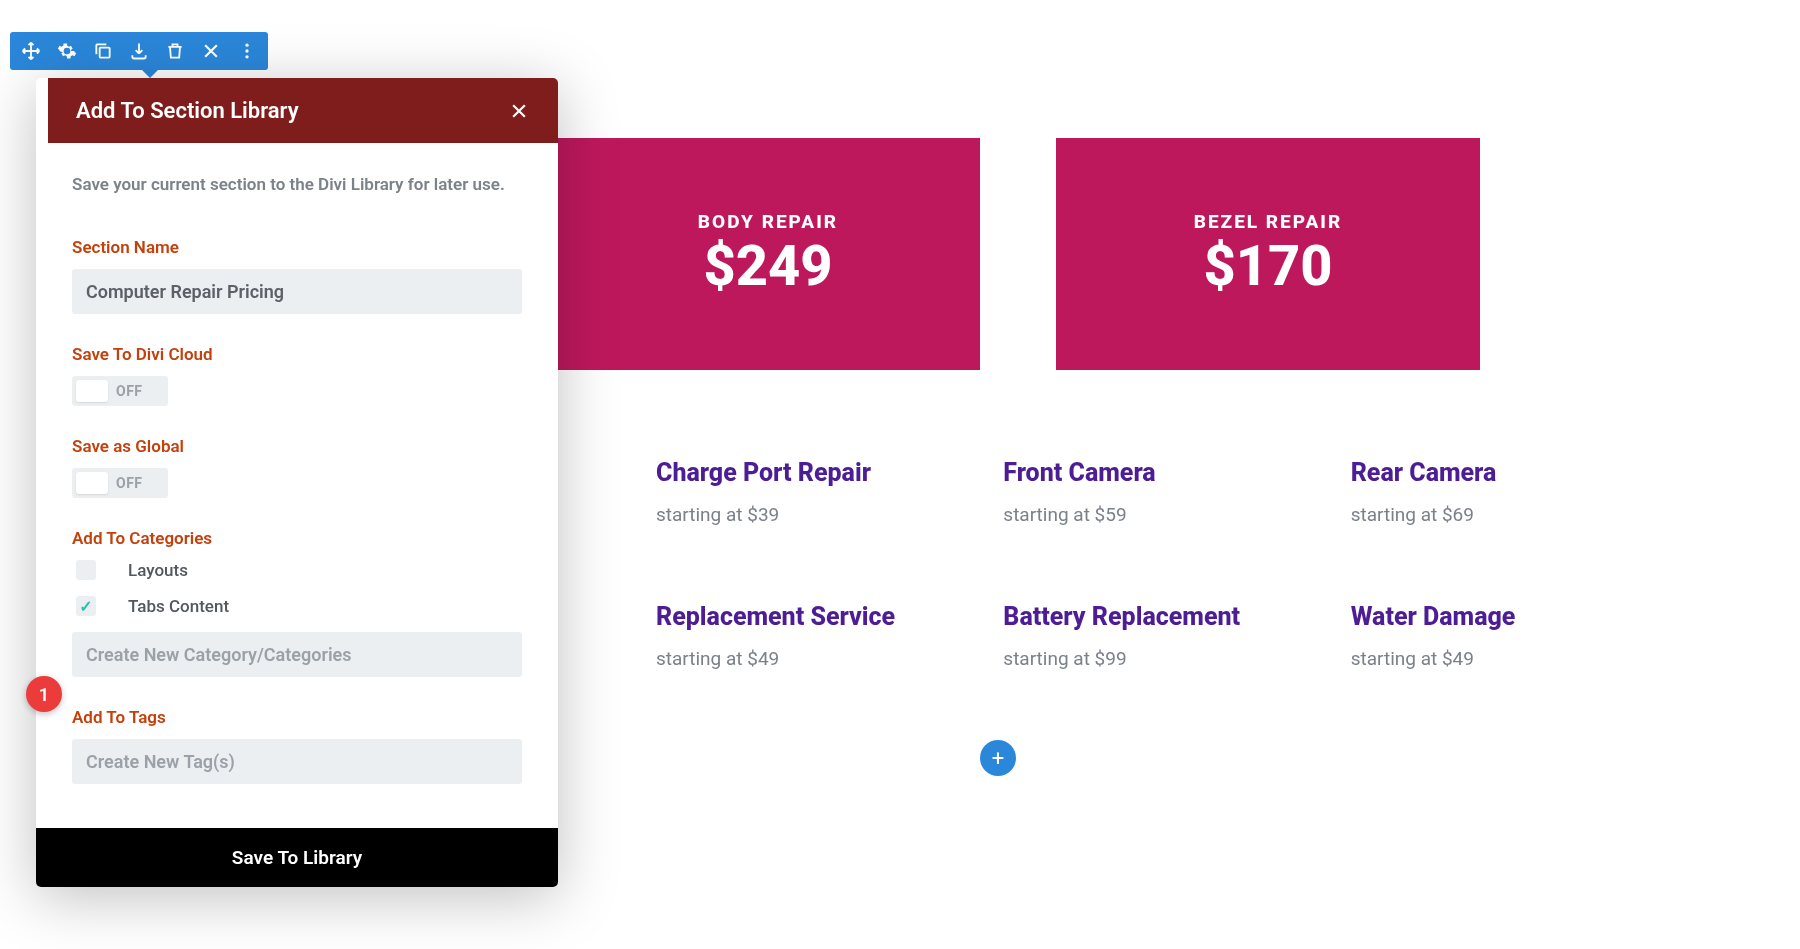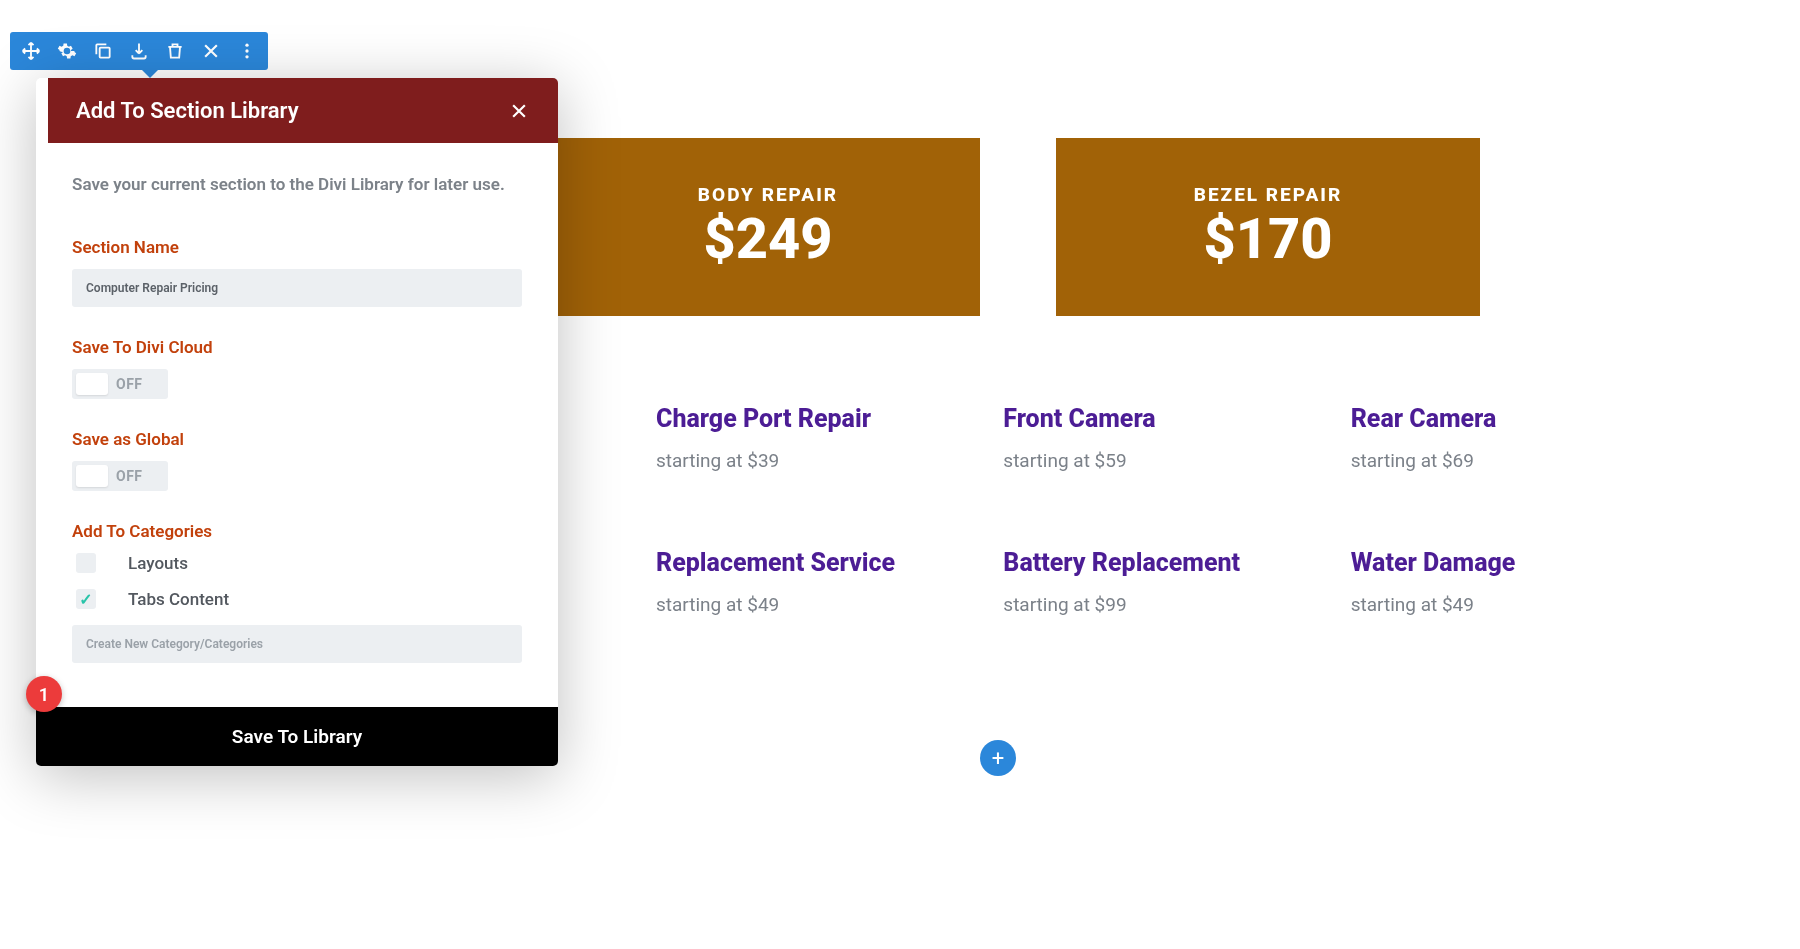--- a/index.html
+++ b/index.html
@@ -87,21 +87,21 @@
       font-size: 17px;
       font-weight: 600;
       margin-bottom: 12px;
       display: block;
     }
     .text-input {
       width: 100%;
       background: #eceff2;
       border: none;
       padding: 12px 14px;
-      font-size: 12px;
+      font-size: 18px;
       color: #5b6168;
       border-radius: 3px;
       font-family: inherit;
       font-weight: 600;
     }
     .text-input::placeholder { color: #9aa1a8; font-weight: 600; }
 
     .toggle {
       width: 96px;
       height: 30px;
@@ -190,24 +190,24 @@
       z-index: 1;
     }
     .price-row {
       display: flex;
       gap: 76px;
       justify-content: flex-start;
       margin-left: 280px;
       margin-bottom: 88px;
     }
     .price-card {
-      background: #a16207;
+      background: #be185d;
       color: #fff;
       width: 424px;
-      height: 178px;
+      height: 232px;
       display: flex;
       flex-direction: column;
       align-items: center;
       justify-content: center;
     }
     .price-card.card-partial {
       width: 200px;
       align-items: flex-end;
       padding-right: 26px;
       justify-content: center;
@@ -396,20 +396,24 @@
         <div class="cat-check"></div>
         <div class="cat-label">Layouts</div>
       </div>
       <div class="cat-row">
         <div class="cat-check checked"></div>
         <div class="cat-label">Tabs Content</div>
       </div>
       <input class="text-input" type="text" placeholder="Create New Category/Categories" style="">
     </div>
 
+    <div class="field-group">
+      <label class="field-label">Add To Tags</label>
+      <input class="text-input" type="text" placeholder="Create New Tag(s)" style="">
+    </div>
   </div>
 
   <div class="modal-footer">
     <span>Save To Library</span>
   </div>
 </div>
 
 <div class="annot-badge">
   <span>1</span>
 </div>

